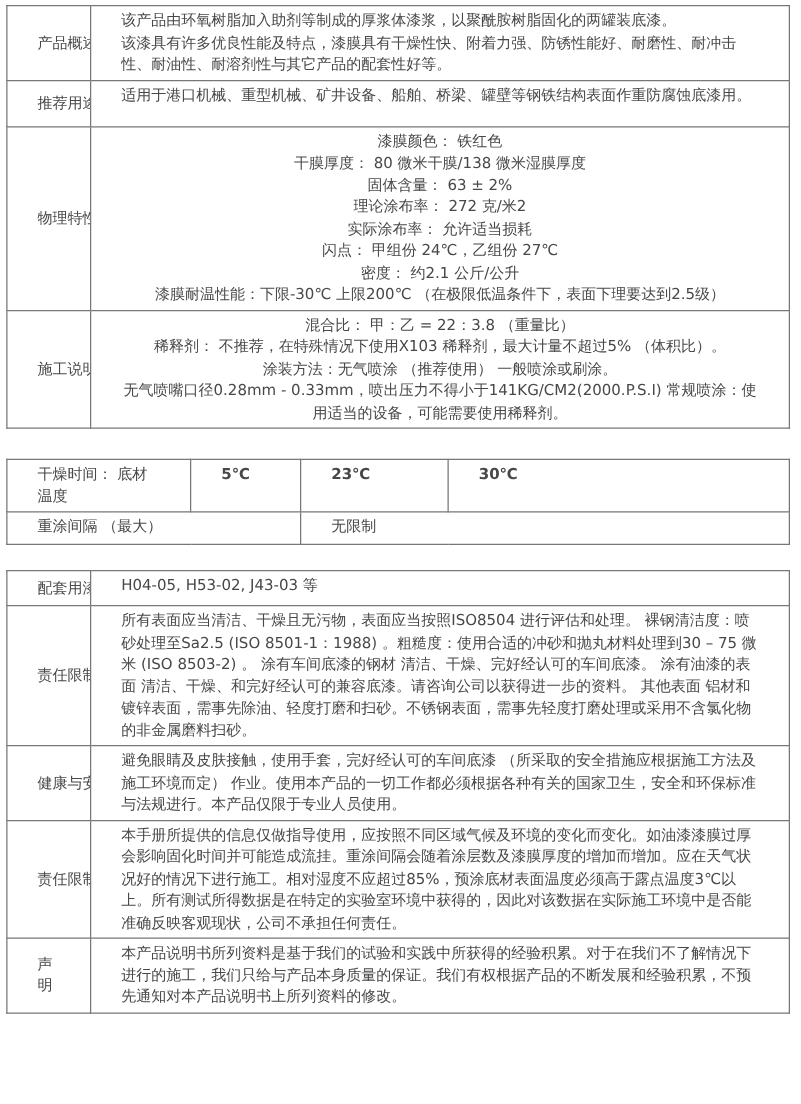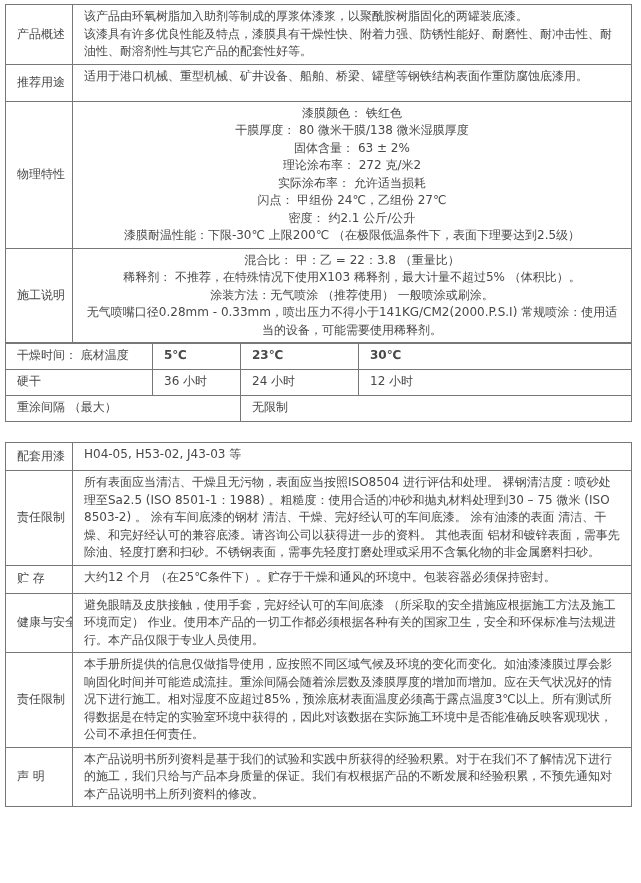--- a/index.html
+++ b/index.html
@@ -18,35 +18,35 @@
   .page {
     padding: 4px 0 0 5px;
   }
   table {
     border-collapse: collapse;
     width: 627px;
     table-layout: fixed;
   }
   td, th {
     border: 1px solid #777777;
-    padding: 3px 11px;
+    padding: 3px 24px;
     vertical-align: top;
     line-height: 17.5px;
     font-weight: normal;
     text-align: left;
     word-break: break-all;
     overflow: hidden;
   }
   td.label {
     vertical-align: middle;
     word-break: keep-all;
     margin-left: 28px;
   }
   .spec-table { margin: 0; }
-  .drying-table { }
+  .drying-table { margin-top: 24px; }
   .drying-table td, .drying-table th { height: 19px; }
   .drying-table th.temp { font-weight: bold; }
   .info-table { margin-top: 20px; }
   tr.single td { height: 21px; }
   td.tall-min { height: 30px; }
   .cell-line { display: block; text-align: center; }
   p.para { margin: 0; }
 </style>
 </head>
 <body>
@@ -105,50 +105,40 @@
         <col>
       </colgroup>
     <tbody>
       <tr>
         <td>干燥时间：  底材温度</td>
         <th class="temp">5℃</th>
         <th class="temp">23℃</th>
         <th class="temp">30℃</th>
       </tr>
       <tr>
-        <td>硬干</td>
-        <td>36 小时</td>
-        <td>24 小时</td>
-        <td>12 小时</td>
-      </tr>
-      <tr>
         <td colspan="2">重涂间隔 （最大）</td>
         <td colspan="2">无限制</td>
       </tr>
     </tbody>
   </table>
 
   <table class="info-table">
     <colgroup>
         <col style="width:67px">
         <col>
       </colgroup>
     <tbody>
       <tr class="single">
         <td class="label">配套用漆</td>
         <td>H04-05, H53-02, J43-03 等</td>
       </tr>
       <tr>
         <td class="label">责任限制</td>
         <td>所有表面应当清洁、干燥且无污物，表面应当按照ISO8504 进行评估和处理。 裸钢清洁度：喷砂处理至Sa2.5 (ISO 8501-1：1988) 。粗糙度：使用合适的冲砂和抛丸材料处理到30 – 75 微米 (ISO 8503-2) 。 涂有车间底漆的钢材 清洁、干燥、完好经认可的车间底漆。 涂有油漆的表面 清洁、干燥、和完好经认可的兼容底漆。请咨询公司以获得进一步的资料。 其他表面 铝材和镀锌表面，需事先除油、轻度打磨和扫砂。不锈钢表面，需事先轻度打磨处理或采用不含氯化物的非金属磨料扫砂。</td>
       </tr>
-      <tr class="single">
-        <td class="label">贮 存</td>
-        <td>大约12 个月 （在25℃条件下）。贮存于干燥和通风的环境中。包装容器必须保持密封。</td>
-      </tr>
       <tr>
         <td class="label">健康与安全</td>
         <td>避免眼睛及皮肤接触，使用手套，完好经认可的车间底漆 （所采取的安全措施应根据施工方法及施工环境而定） 作业。使用本产品的一切工作都必须根据各种有关的国家卫生，安全和环保标准与法规进行。本产品仅限于专业人员使用。</td>
       </tr>
       <tr>
         <td class="label">责任限制</td>
         <td>本手册所提供的信息仅做指导使用，应按照不同区域气候及环境的变化而变化。如油漆漆膜过厚会影响固化时间并可能造成流挂。重涂间隔会随着涂层数及漆膜厚度的增加而增加。应在天气状况好的情况下进行施工。相对湿度不应超过85%，预涂底材表面温度必须高于露点温度3℃以上。所有测试所得数据是在特定的实验室环境中获得的，因此对该数据在实际施工环境中是否能准确反映客观现状，公司不承担任何责任。</td>
       </tr>
       <tr>
         <td class="label">声 明</td>

